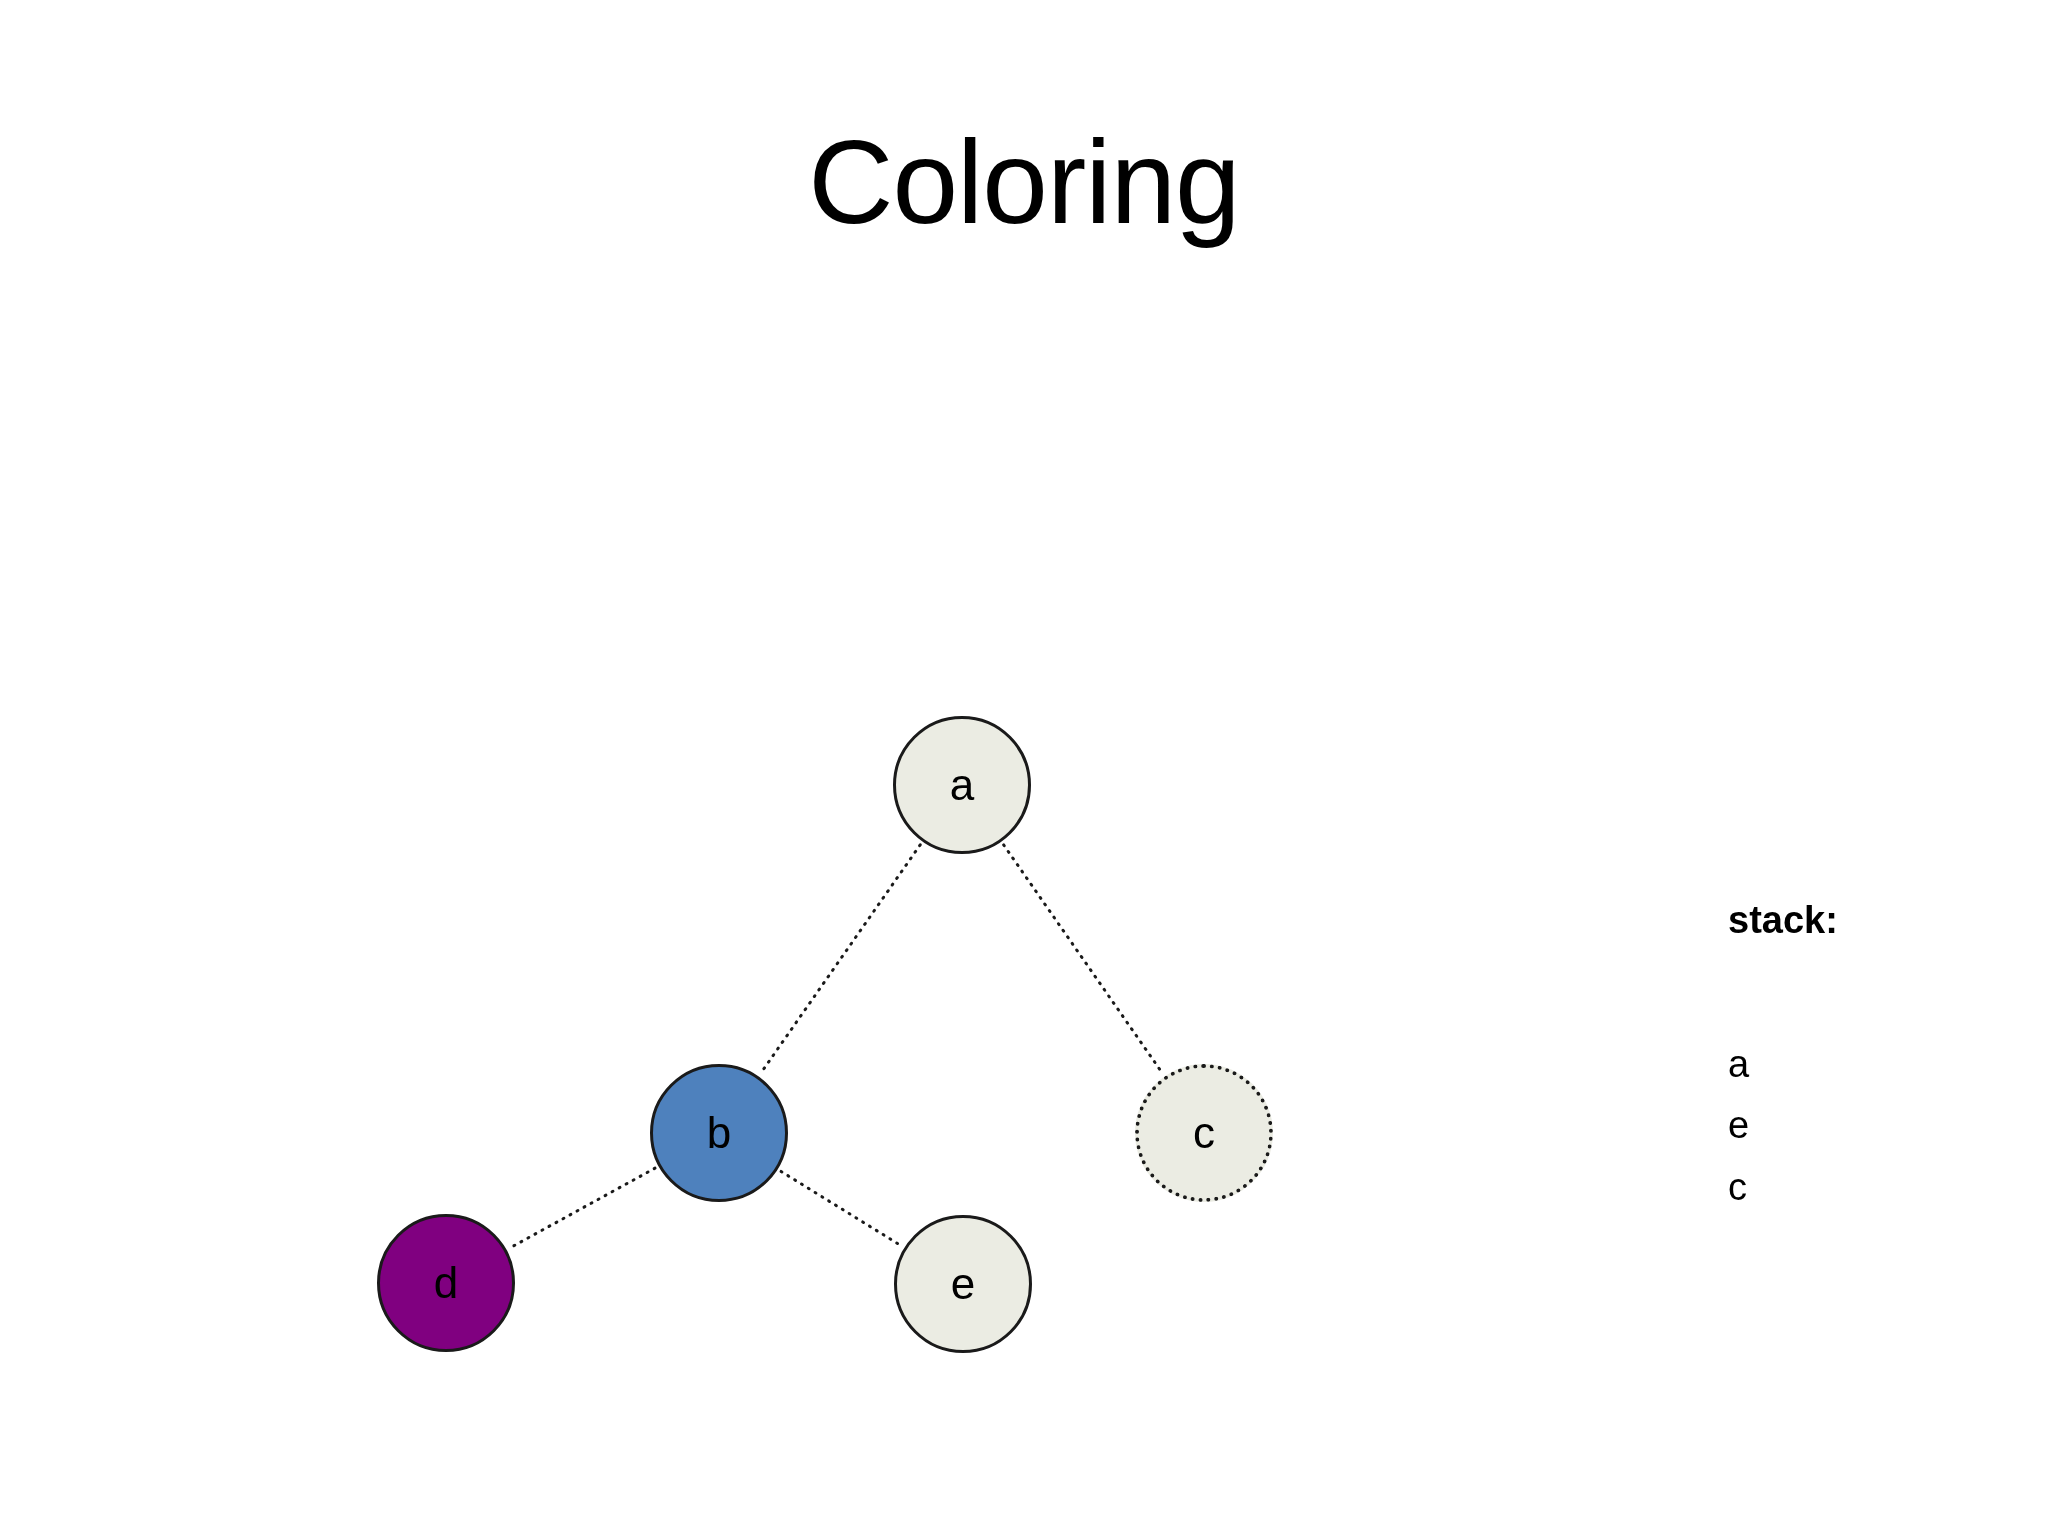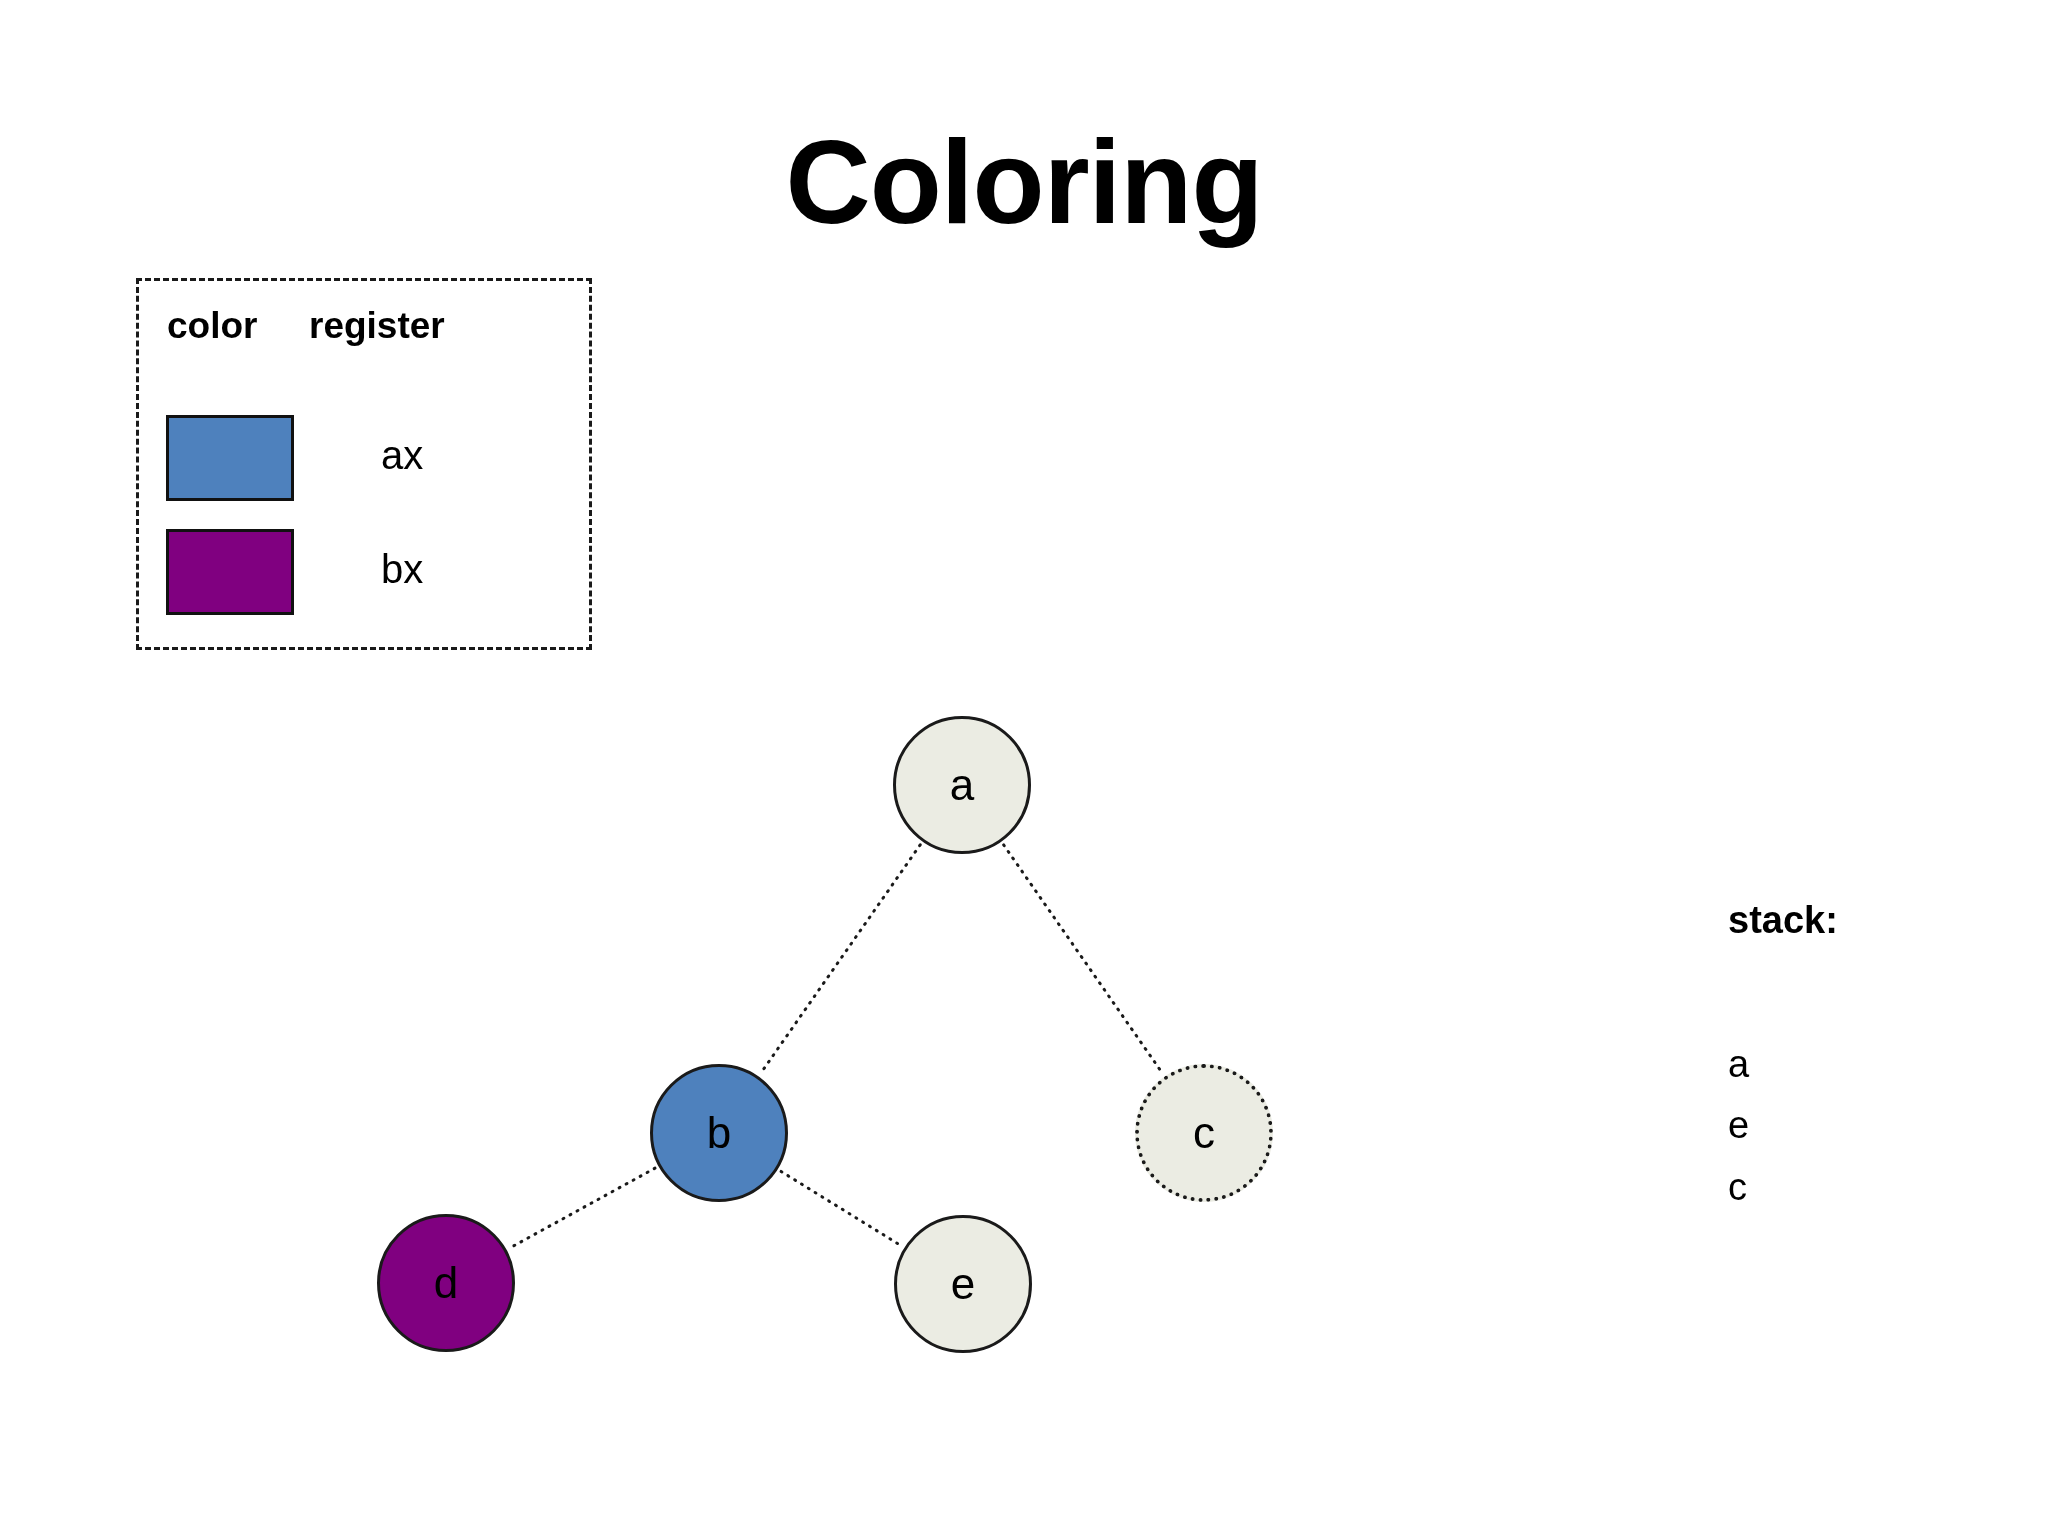--- a/index.html
+++ b/index.html
@@ -18,21 +18,21 @@
   }
 
   
   #title {
     position: absolute;
     left: 0;
     top: 118px;
     width: 2048px;
     text-align: center;
     font-size: 118px;
-    font-weight: 700;
+    font-weight: 400;
     letter-spacing: -1px;
     line-height: 1.1;
     color: #000000;
     white-space: nowrap;
   }
 
   
   #legend {
     position: absolute;
     left: 136px;
@@ -120,30 +120,20 @@
     white-space: nowrap;
   }
 </style>
 </head>
 <body>
 
 <div id="slide">
 
   <div id="title">Coloring</div>
 
-  <div id="legend">
-    <div class="legend-head" id="legend-head-color">color</div>
-    <div class="legend-head" id="legend-head-register">register</div>
-
-    <div class="swatch" id="swatch-0" style="background: rgb(78, 129, 189);"></div>
-    <div class="swatch-label" id="swatch-label-0">ax</div>
-
-    <div class="swatch" id="swatch-1" style="background: rgb(128, 0, 128);"></div>
-    <div class="swatch-label" id="swatch-label-1">bx</div>
-  </div>
 
   <svg id="graph-edges" width="2048" height="1536" style="position:absolute;left:0;top:0;">
       <line x1="920.2065344784171" y1="844.8523703765879" x2="760.7934655215829" y2="1073.147629623412" stroke="#1a1a1a" stroke-width="3" stroke-linecap="round" stroke-dasharray="1 7"></line>
       <line x1="1003.6776150839123" y1="844.9330993768656" x2="1162.3223849160877" y2="1073.0669006231344" stroke="#1a1a1a" stroke-width="3" stroke-linecap="round" stroke-dasharray="1 7"></line>
       <line x1="655.0214004509343" y1="1168.1530766753108" x2="509.97859954906573" y2="1247.8469233246892" stroke="#1a1a1a" stroke-width="3" stroke-linecap="round" stroke-dasharray="1 7"></line>
       <line x1="781.0747768324393" y1="1171.415128285649" x2="900.9252231675607" y2="1245.584871714351" stroke="#1a1a1a" stroke-width="3" stroke-linecap="round" stroke-dasharray="1 7"></line>
     </svg>
 
   <div id="graph">
       <div class="node solid" style="left: 893px; top: 716px; width: 138px; height: 138px; background: rgb(235, 236, 227); border-color: rgb(26, 26, 26);">

